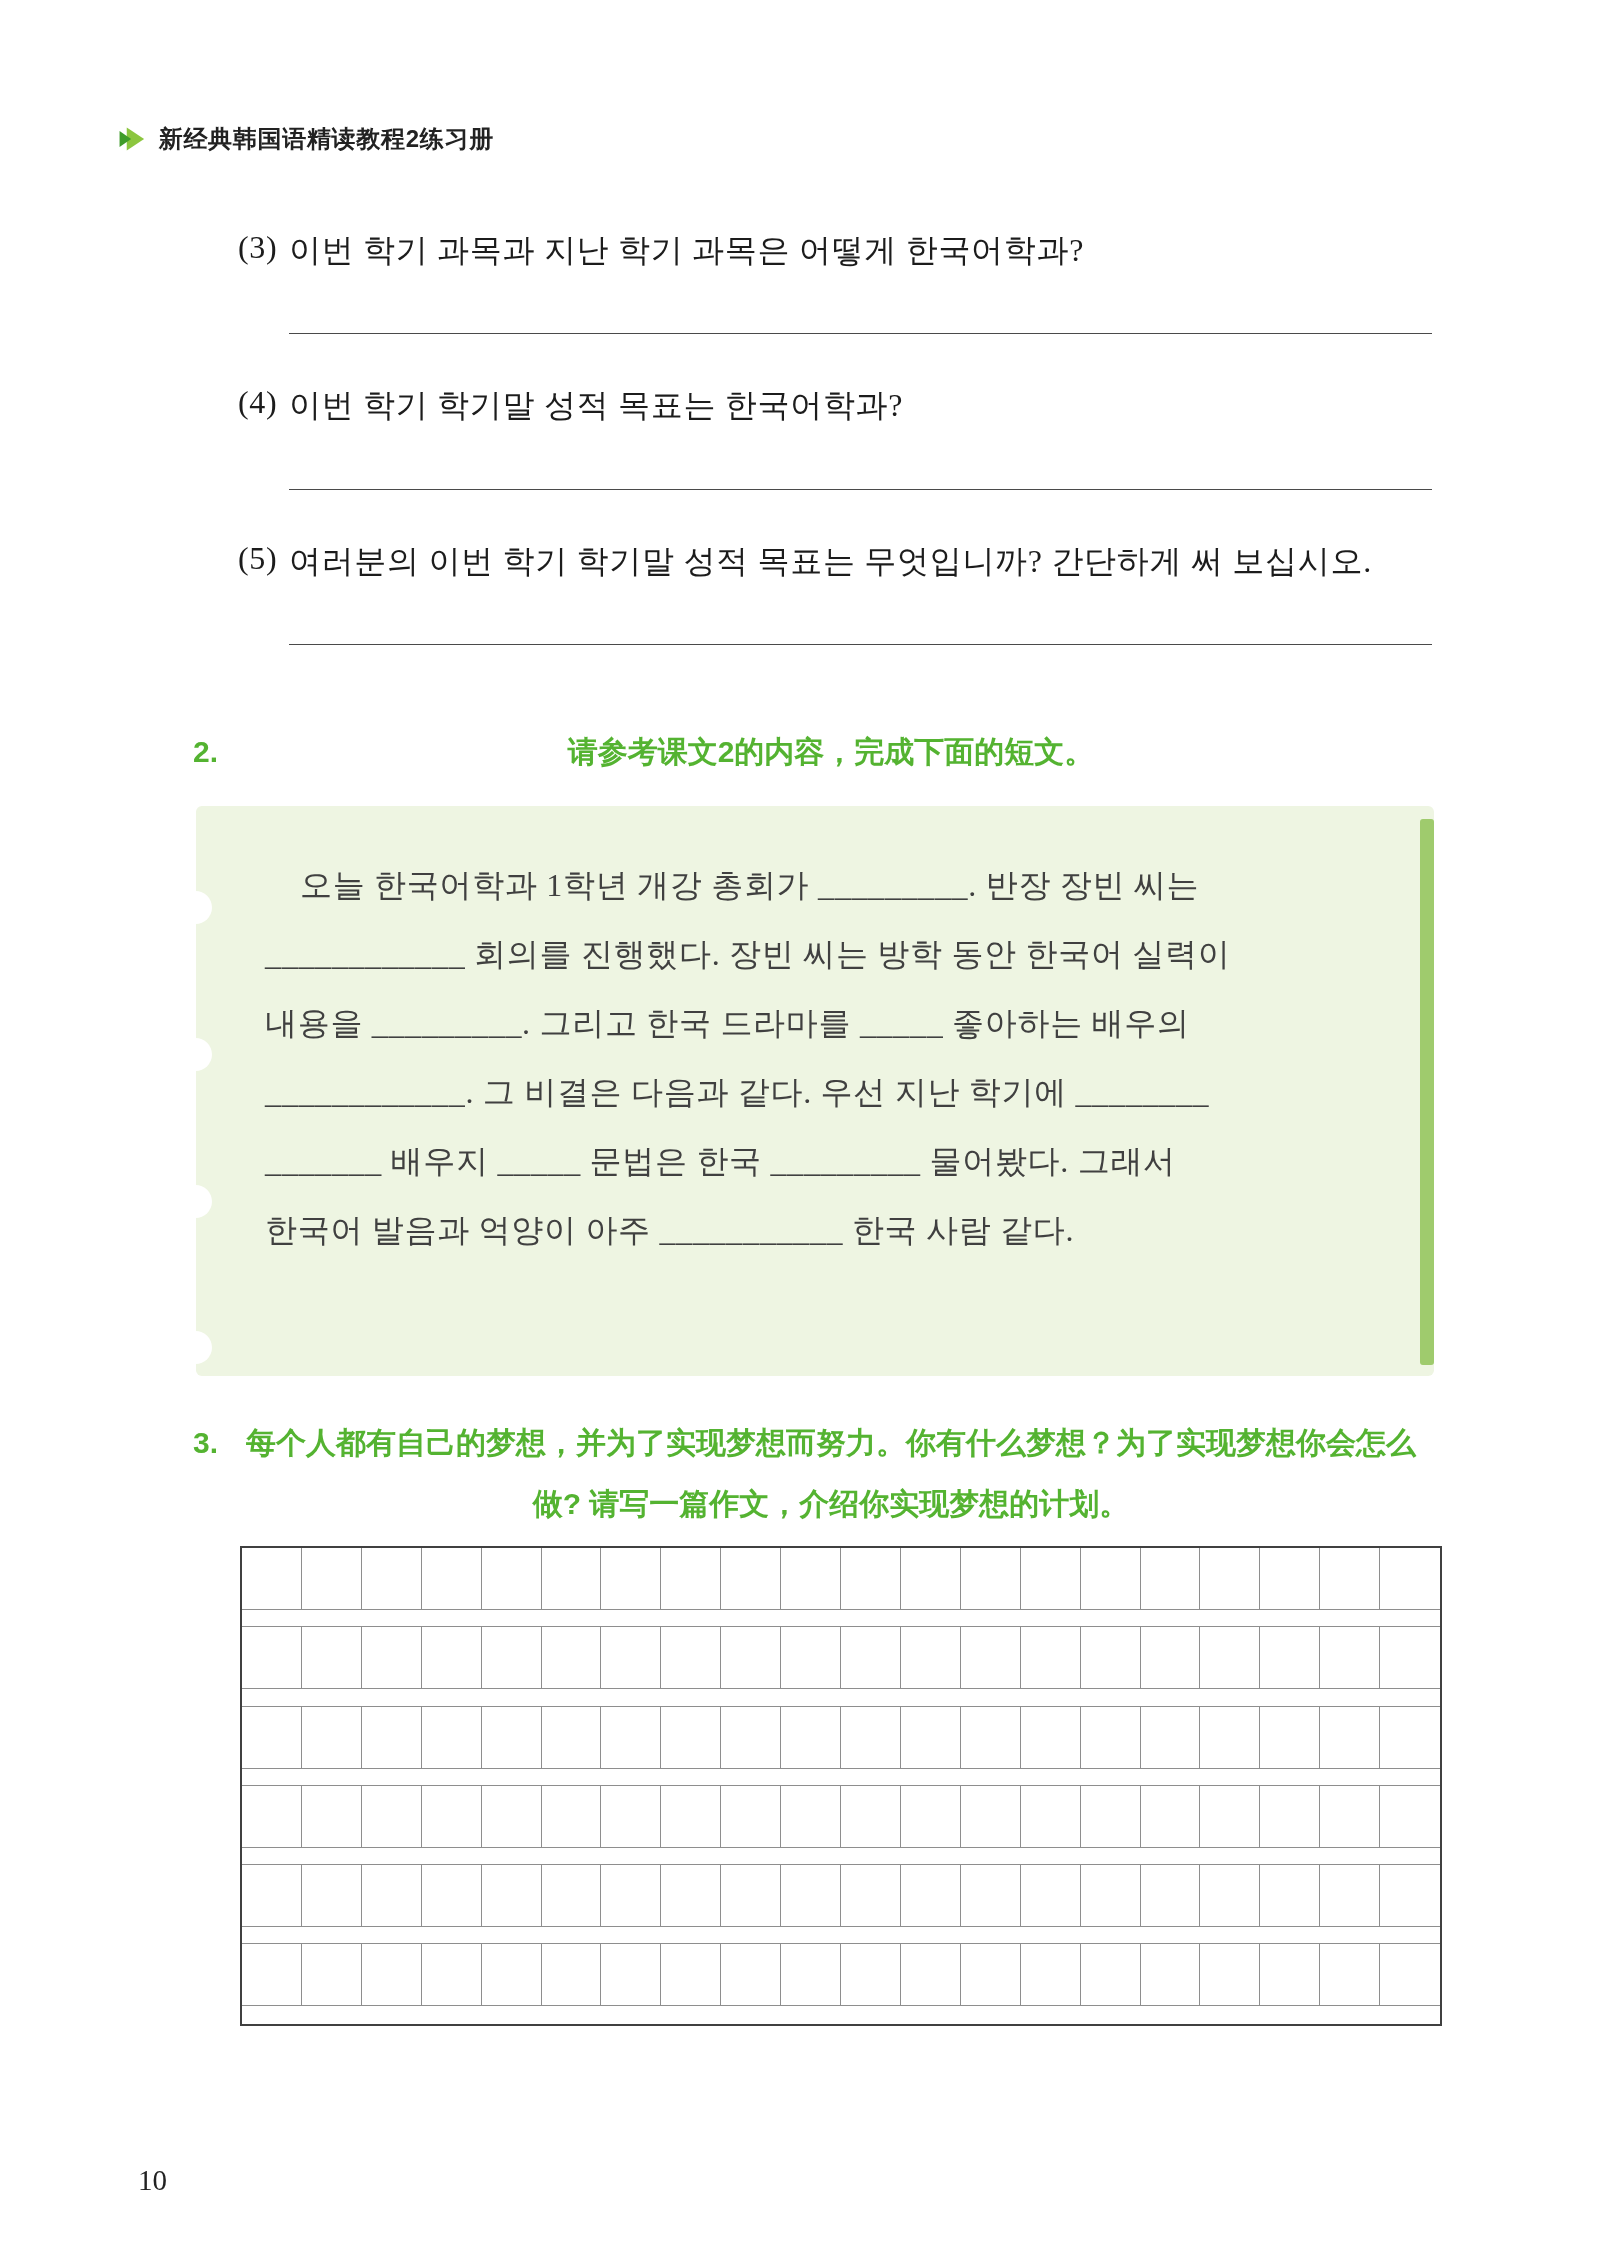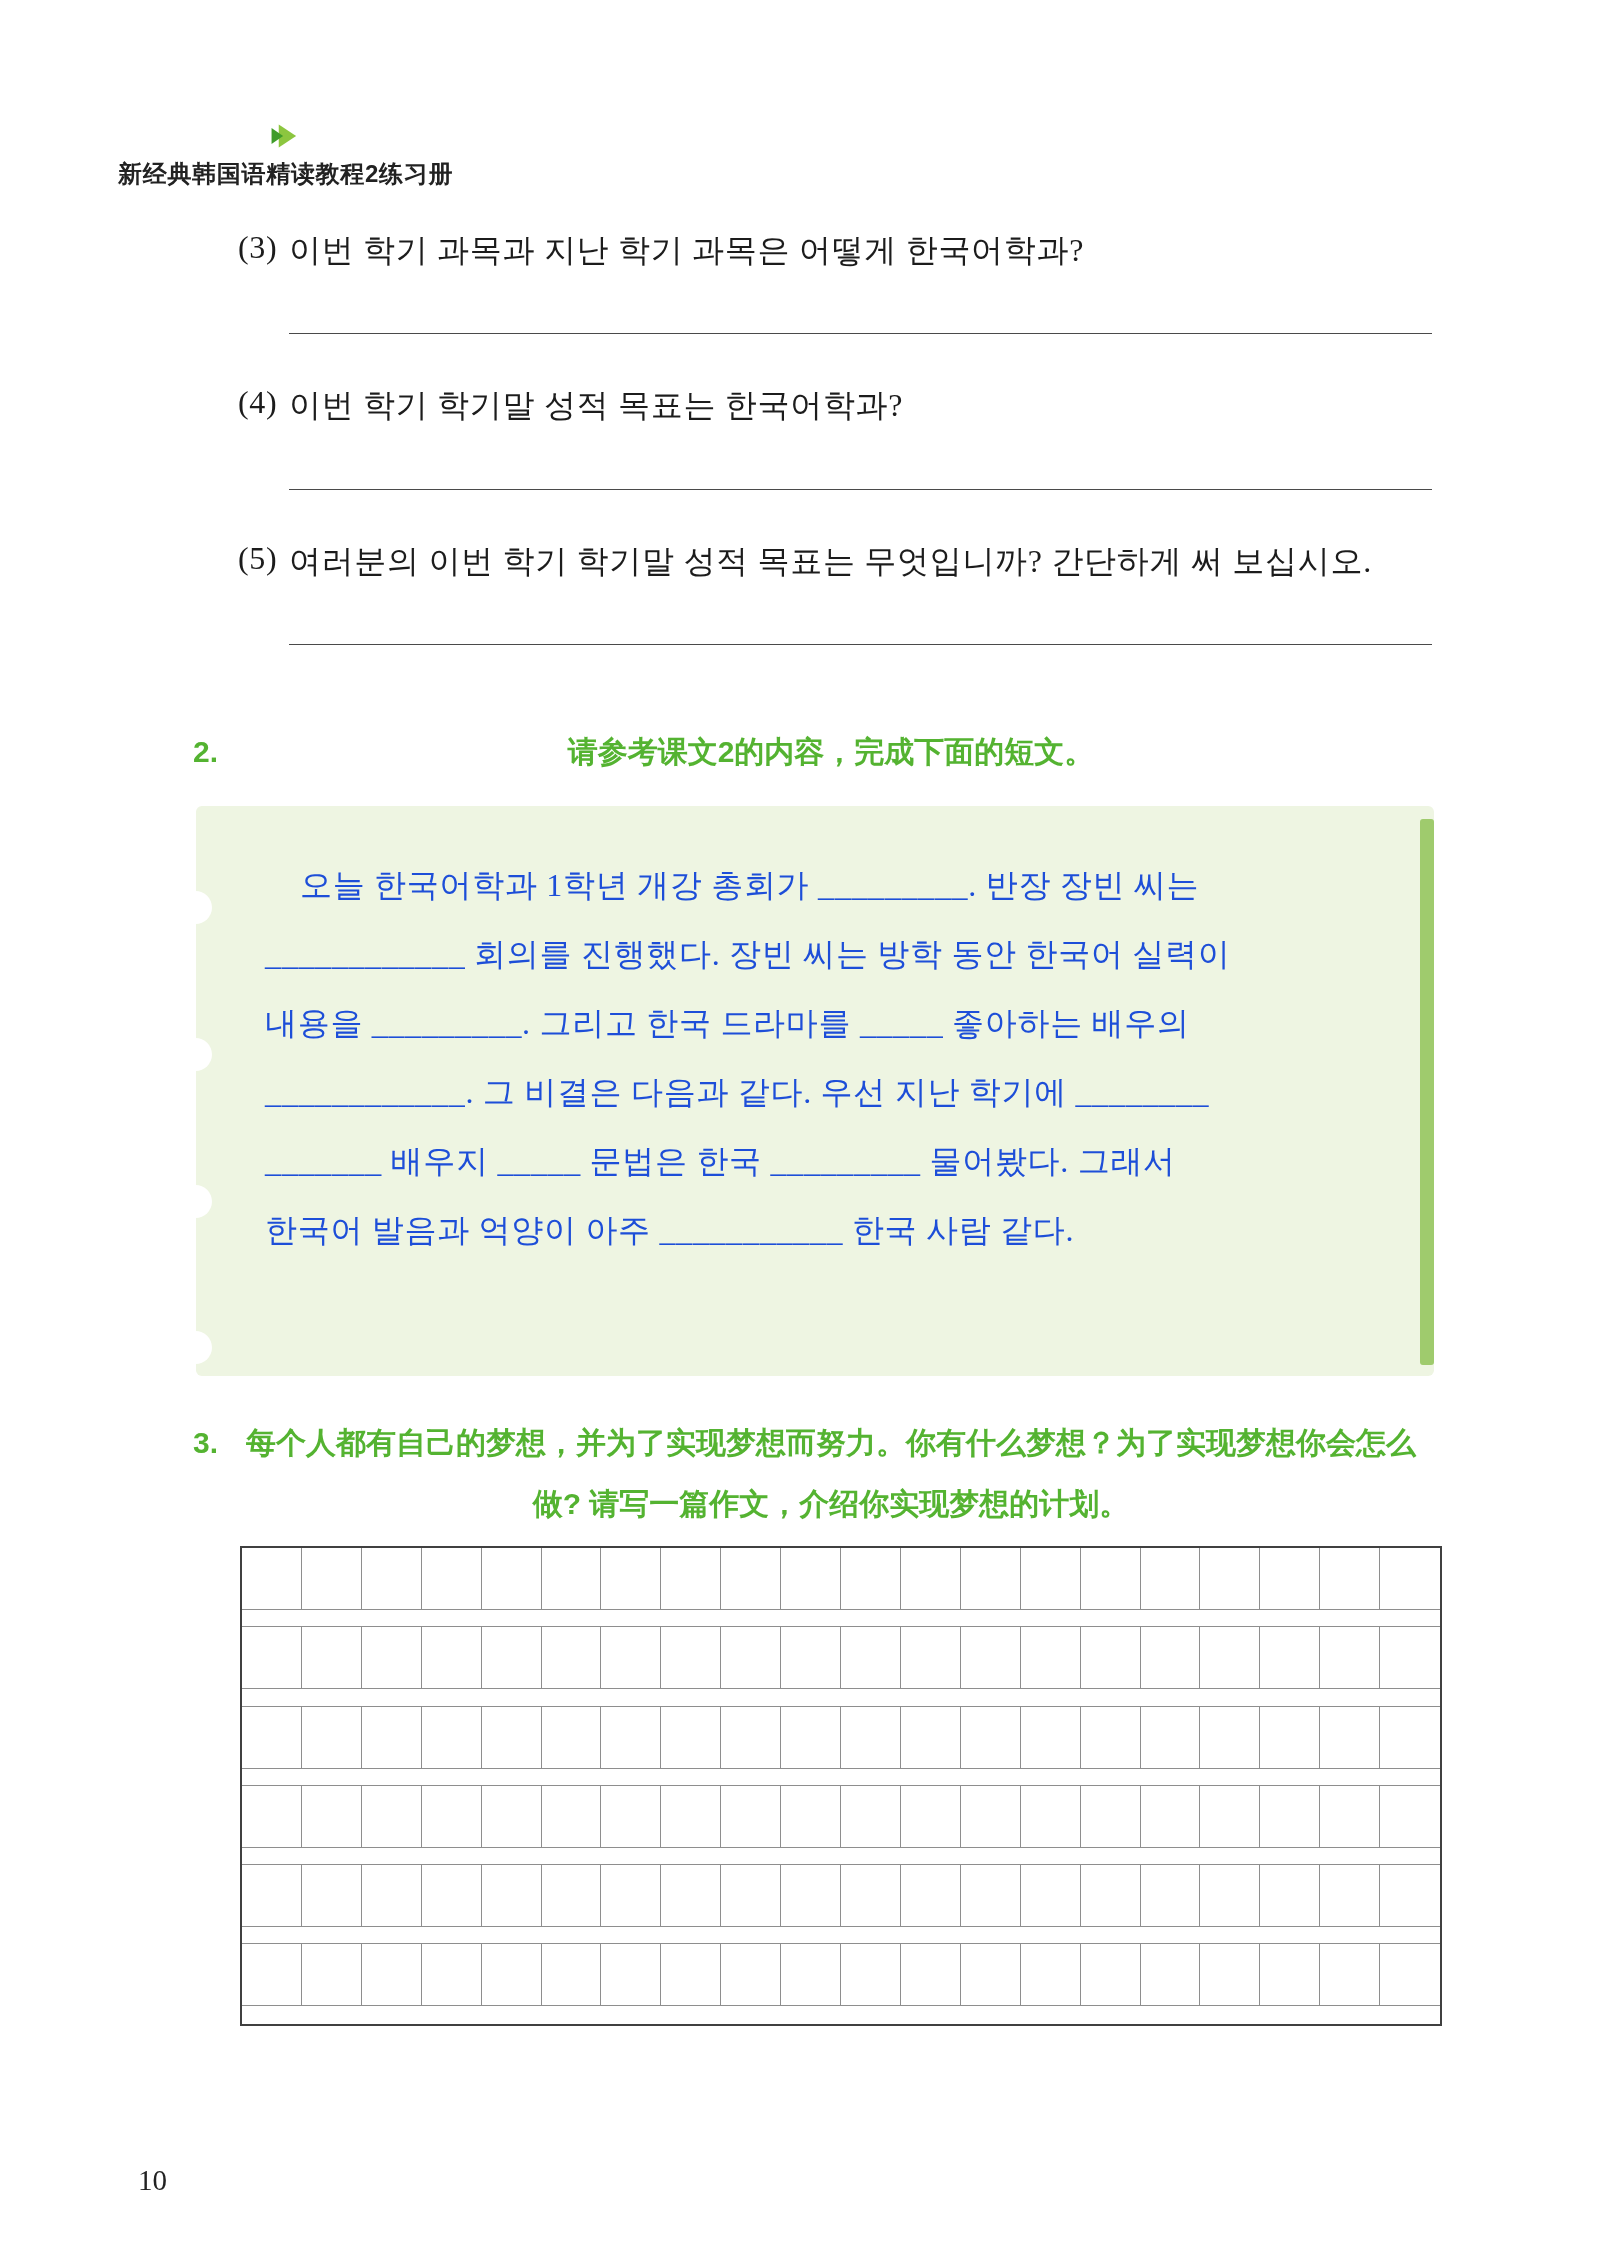--- a/index.html
+++ b/index.html
@@ -11,21 +11,21 @@
     background:#ffffff;
     font-family:"Liberation Serif","DejaVu Serif",serif;
     color:#1c1c1c;
     overflow:hidden;
   }
 
   
   .header {
     position:absolute;
     left:118px; top:123px;
-    display:flex; align-items:center; gap:8.7px;flex-direction:column;
+    display:flex; align-items:center; gap:8.7px;
   }
   .header-title {
     font-family:"Liberation Sans","DejaVu Sans",sans-serif;
     font-size:24px;
     font-weight:600;
     color:#222222;
     letter-spacing:0.7px;
   }
 
   
@@ -95,21 +95,21 @@
   .n1 { top:85px; }
   .n2 { top:232px; }
   .n3 { top:379px; }
   .n4 { top:525px; }
   .passage {
     position:absolute;
     left:69px; right:87px; top:45px;
     font-size:32px;
     line-height:69px;
     letter-spacing:0.7px;
-    color:#1d4ed8;
+    color:#404040;
   }
   .passage-line { white-space:nowrap; }
   .passage-line.indent { text-indent:35px; }
 
   
   .writing-grid {
     position:absolute;
     left:240px; top:1546px;
     width:1202px;
     border:2.2px solid #404040;

